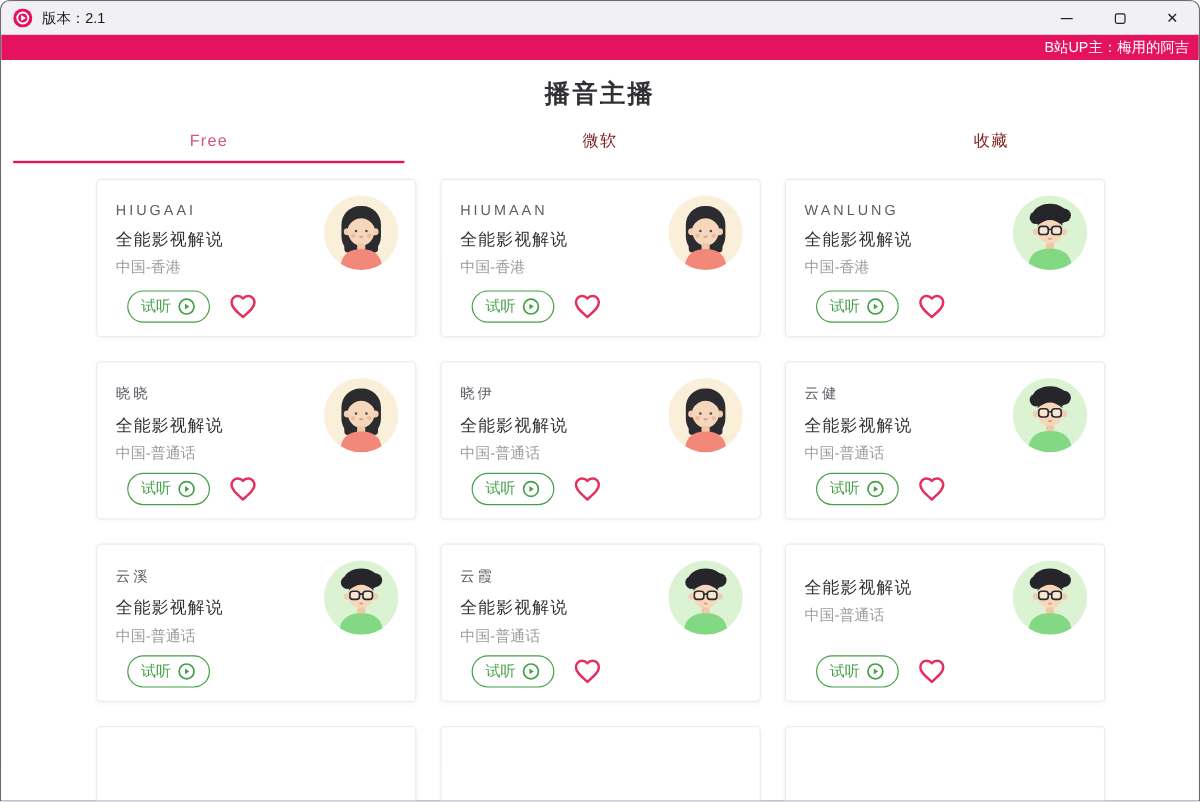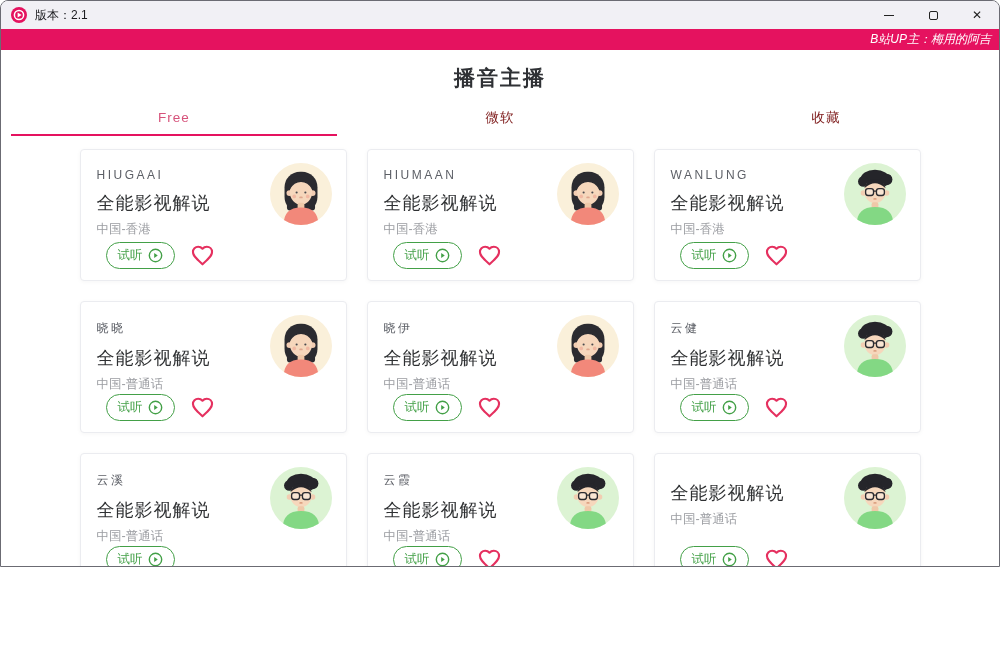--- a/index.html
+++ b/index.html
@@ -1,35 +1,35 @@
 <!DOCTYPE html>
 <html><head>
 <meta charset="utf-8">
 <style>
   * { margin:0; padding:0; box-sizing:border-box; }
   html,body { width:1000px; height:668px; overflow:hidden; }
   body { font-family:"Liberation Sans","DejaVu Sans",sans-serif; background:#fff; }
 
-  .window { width:1000px; height:567px; display:flex; flex-direction:column;
+  .window { width:1000px; height:668px; display:flex; flex-direction:column;
             border:1px solid #6b6b73; border-radius:8px 8px 0 0; overflow:hidden; background:#fff; }
 
   
   .titlebar { height:28px; background:#f1f0f5; display:flex; align-items:center; flex:0 0 auto; }
   .app-icon { width:16px; height:16px; margin:0 8px 0 10px; flex:0 0 auto; }
   .titlebar-text { font-size:12px; color:#1b1b1f; }
   .win-controls { margin-left:auto; display:flex; height:100%; }
   .win-btn { width:44px; height:100%; display:flex; align-items:center; justify-content:center;
              color:#222; font-size:12px; cursor:default; }
   .min-line { display:block; width:10px; height:1px; background:#222; }
   .max-box { display:block; width:9px; height:9px; border:1px solid #222; border-radius:2px; }
 
   
   .banner { height:21px; background:#e5125f; display:flex; align-items:center; justify-content:flex-end;
             padding-right:8px; flex:0 0 auto; }
-  .banner-text { color:#fff; font-size:12px;font-style:italic; }
+  .banner-text { color:#fff; font-size:12px; }
 
   
   .toolbar { height:48px; background:#fbfbfd; border-bottom:1px solid #e3e3e9;
              display:flex; align-items:center; flex:0 0 auto; }
   .hamburger { width:24px; margin-left:15px; display:flex; flex-direction:column; gap:4px; cursor:pointer; }
   .hamburger span { display:block; height:2px; background:#35363a; border-radius:1px; }
   .toolbar-title { margin-left:28px; font-size:15px; font-weight:bold; color:#2d2e32; letter-spacing:1px; }
   .toolbar-right { margin-left:auto; margin-right:22px; display:flex; align-items:center; }
   .penguin-icon { width:20px; height:22px; cursor:pointer; }
 
@@ -41,21 +41,21 @@
   .tab { flex:1; text-align:center; font-size:13.5px; color:#7f1d1d; line-height:28px; cursor:pointer; letter-spacing:1px; }
   .tab.active { color:#d6537b; }
   .tab-underline { position:absolute; left:0; bottom:0; width:33.33%; height:2.5px; background:#e5125f; }
 
   
   .grid { width:841px; margin:13px auto 4px auto; display:grid; grid-template-columns:repeat(3,1fr); gap:20px; }
   .card { position:relative; height:132px; background:#fff; border:1px solid #ebecf0; border-radius:4px;
           box-shadow:0 1px 4px rgba(0,0,0,0.04); padding:18px 14px 0 16px; }
   .card.partial { height:132px; }
   .voice-name { font-size:12px; color:#5c5f66; letter-spacing:2.5px; font-weight:500; }
-  .voice-desc { margin-top:9px; font-size:18px; color:#2f3133; letter-spacing:1px; }
+  .voice-desc { margin-top:9px; font-size:14px; color:#2f3133; letter-spacing:1px; }
   .voice-region { margin-top:6px; font-size:12.5px; color:#9a9ca1; }
 
   .avatar { position:absolute; top:13px; right:14px; width:62px; height:62px; border-radius:50%; overflow:hidden; }
   .avatar svg { width:100%; height:100%; display:block; }
   .avatar--female { background:#faf0da; }
   .avatar--male { background:#dcf3d3; }
 
   .card-actions { position:absolute; left:25px; bottom:11px; display:flex; align-items:center; gap:16px; }
   .listen-btn { display:flex; align-items:center; gap:5px; border:1.5px solid #43a047; color:#43a047;
                 border-radius:14px; padding:4px 11px; font-size:12.5px; background:#fff; cursor:pointer; }

